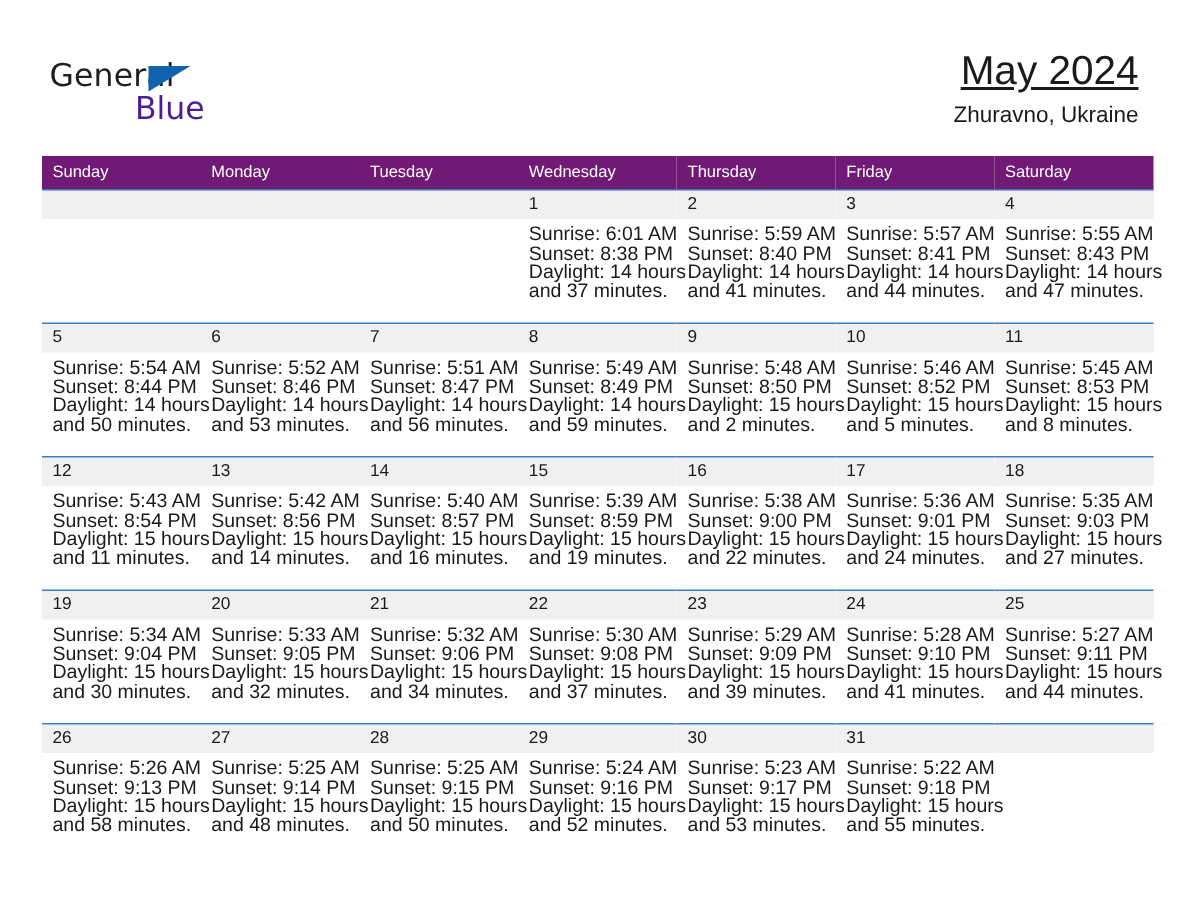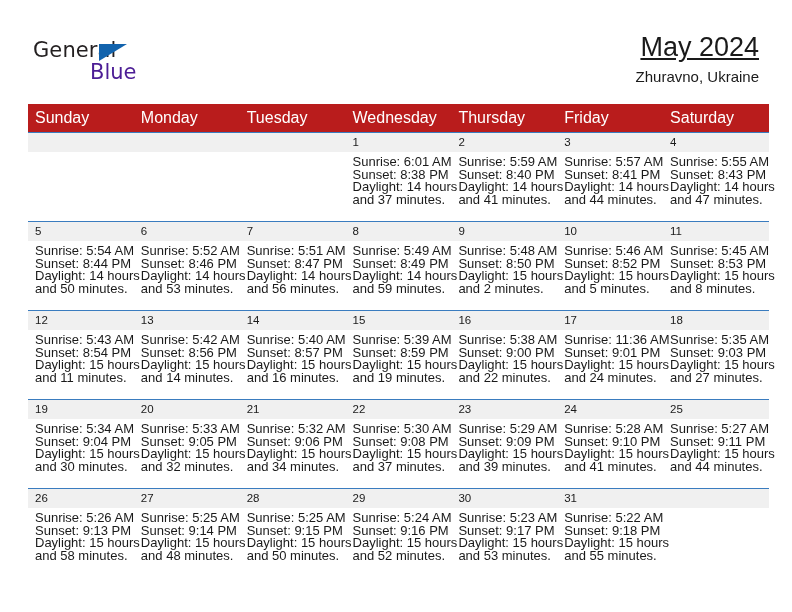--- a/index.html
+++ b/index.html
@@ -86,23 +86,23 @@
   
   .cal {
     position: absolute;
     left: 28px;
     top: 104px;
     width: 741px;
     border-collapse: collapse;
     table-layout: fixed;
   }
   .cal th {
-    background: #b91c1c;
+    background: #701a75;
     color: #ffffff;
-    font-size: 16px;
+    font-size: 11px;
     font-weight: normal;
     text-align: left;
     padding: 5px 0 5px 7px;
     height: 12px;
     border: none;
   }
   .cal td {
     vertical-align: top;
     padding: 0;
     border-top: 1.4px solid #3a7cbf;
@@ -313,21 +313,21 @@
             <div class="info">
               <div>Sunrise: 5:38 AM</div>
               <div>Sunset: 9:00 PM</div>
               <div>Daylight: 15 hours</div>
               <div>and 22 minutes.</div>
             </div>
           </td>
           <td>
             <div class="daynum">17</div>
             <div class="info">
-              <div>Sunrise: 11:36 AM</div>
+              <div>Sunrise: 5:36 AM</div>
               <div>Sunset: 9:01 PM</div>
               <div>Daylight: 15 hours</div>
               <div>and 24 minutes.</div>
             </div>
           </td>
           <td>
             <div class="daynum">18</div>
             <div class="info">
               <div>Sunrise: 5:35 AM</div>
               <div>Sunset: 9:03 PM</div>

